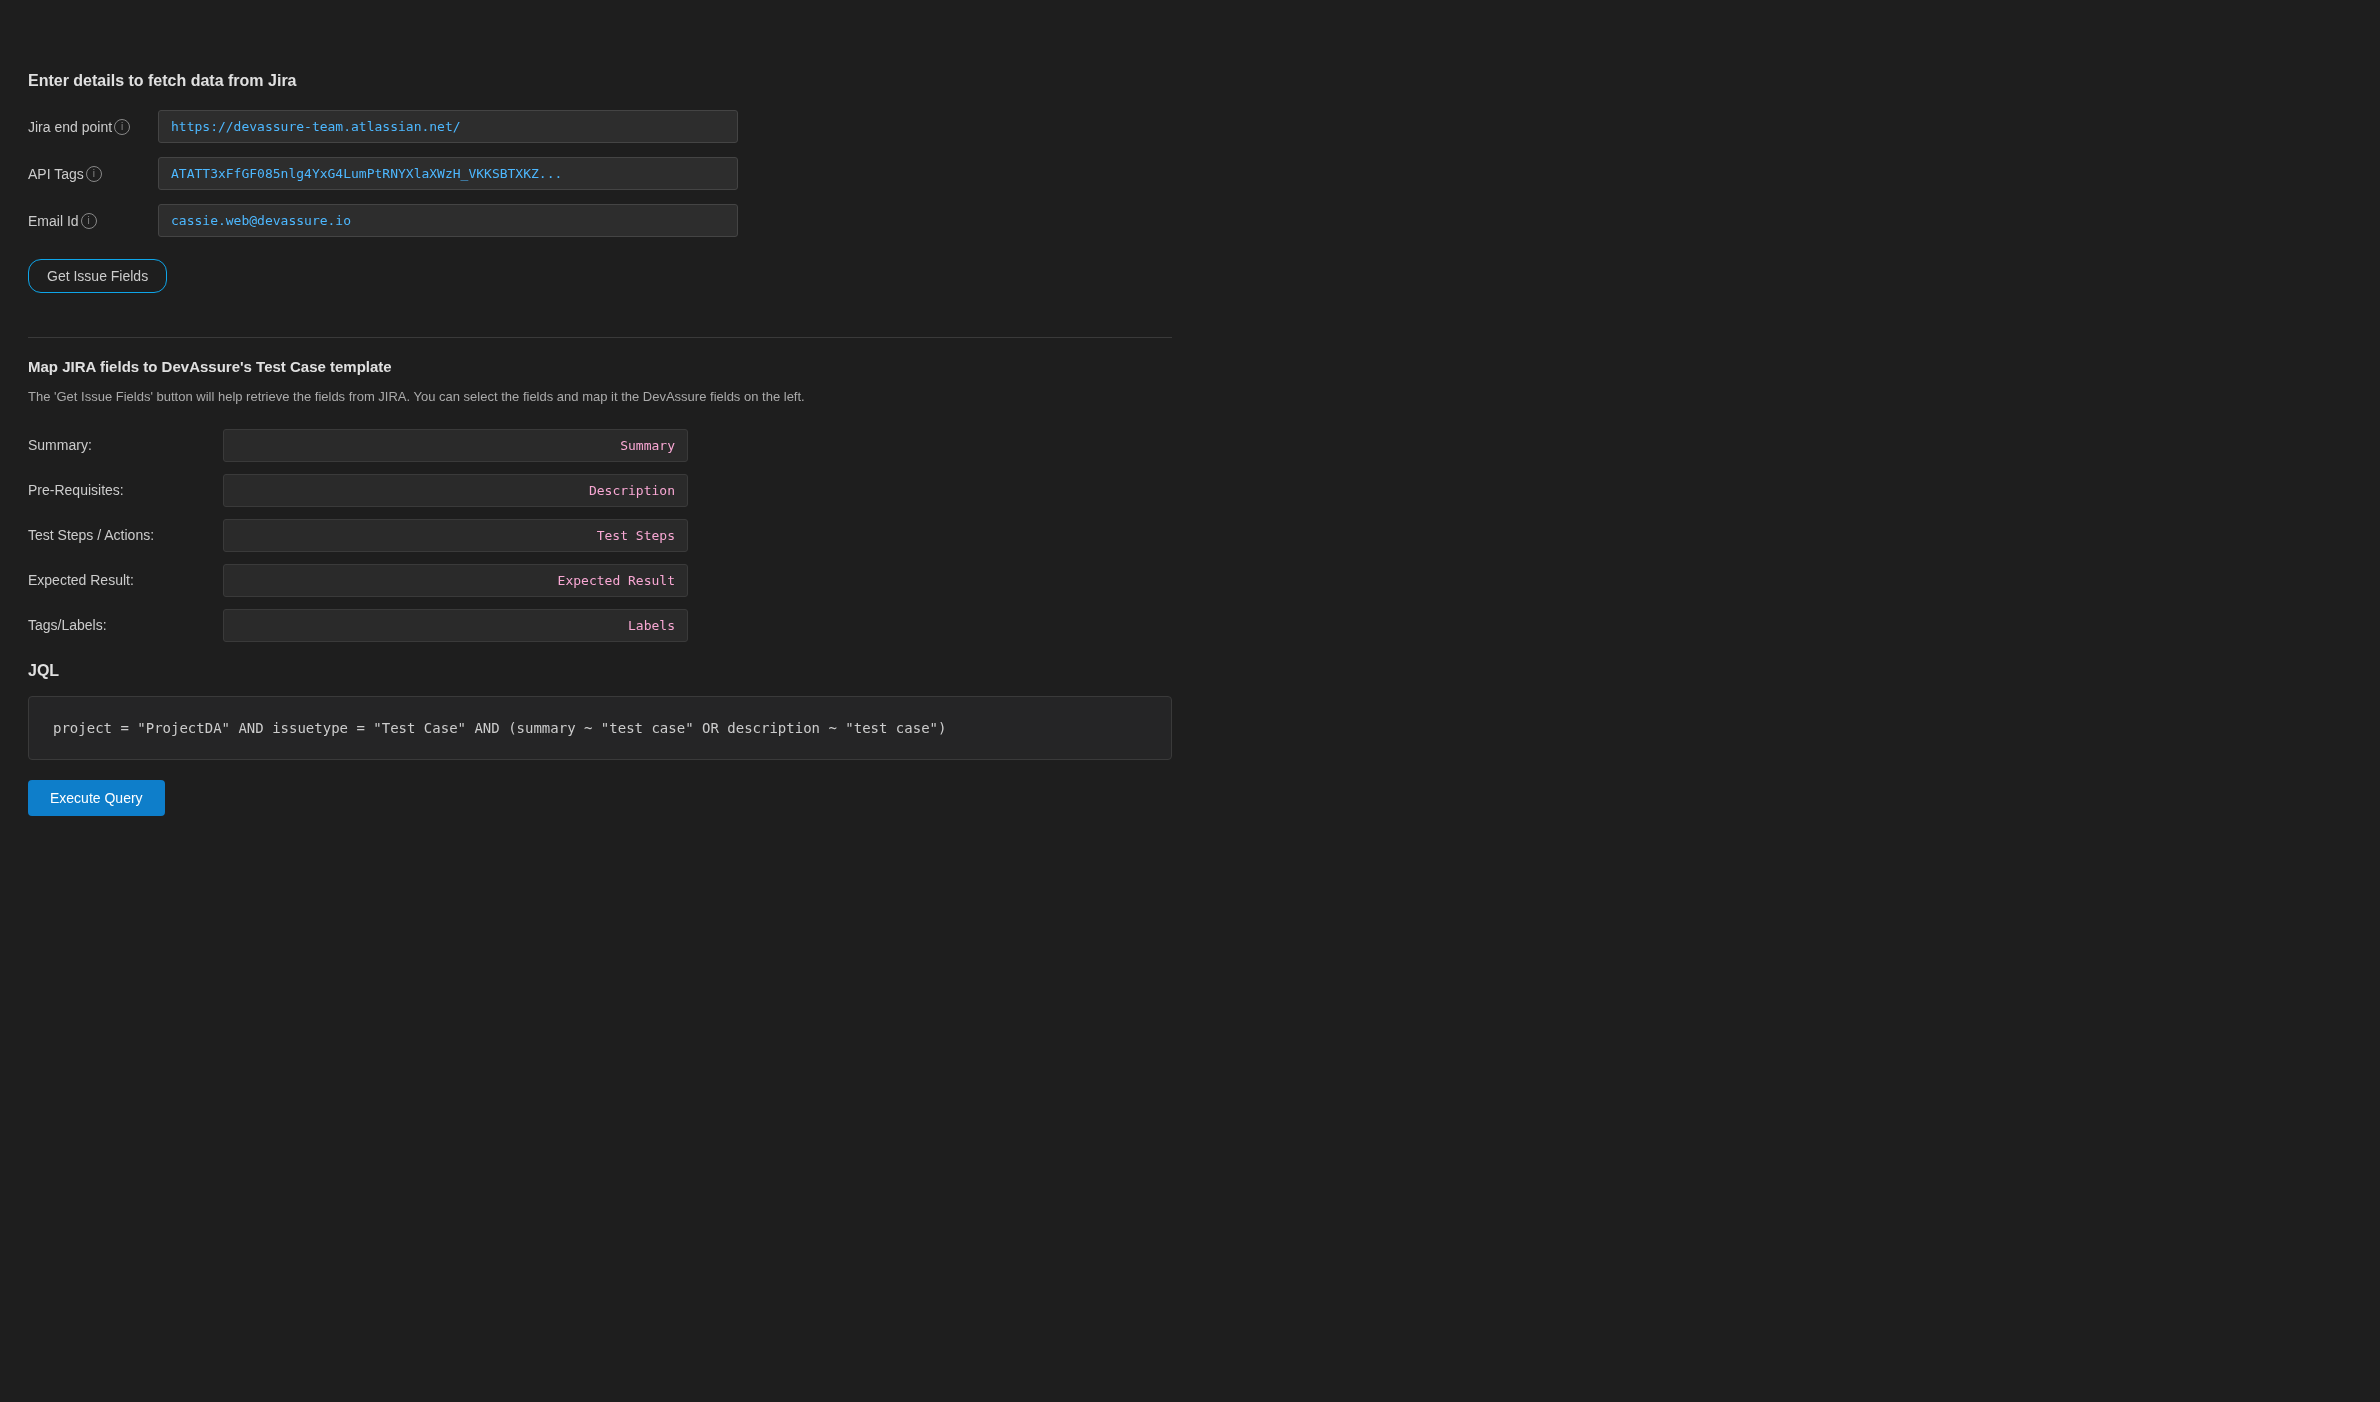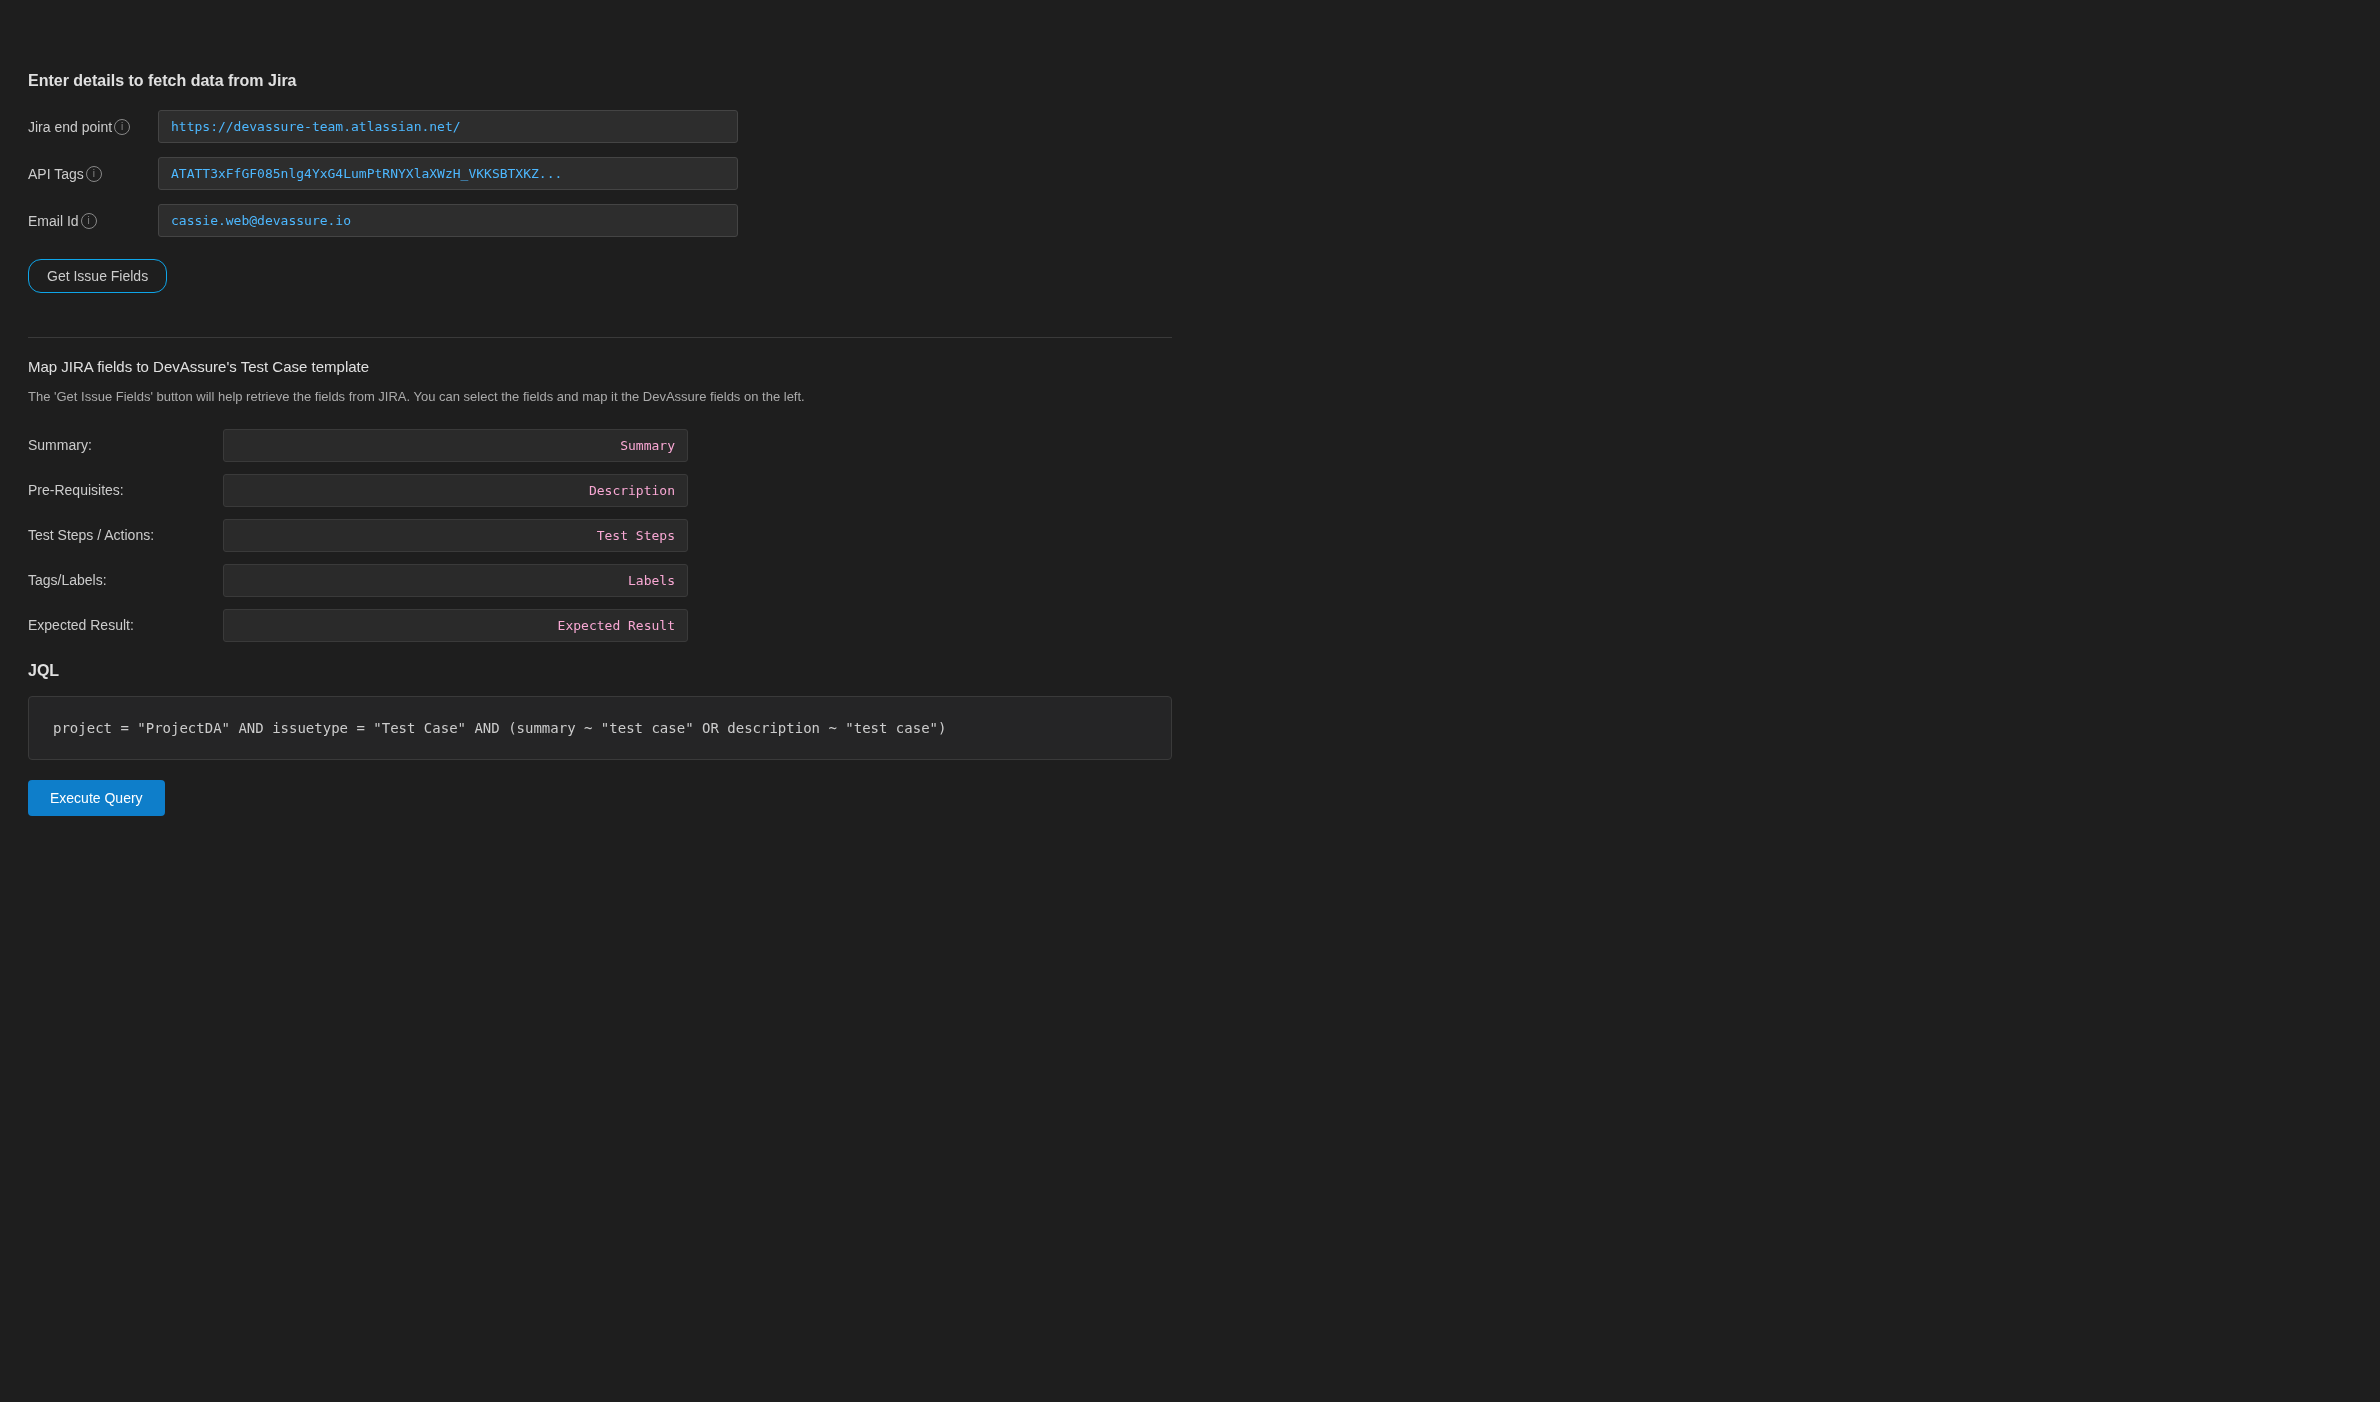--- a/index.html
+++ b/index.html
@@ -85,21 +85,21 @@
     }
 
     .divider {
       border: none;
       border-top: 1px solid #3a3a3a;
       margin: 20px 0;
     }
 
     .section-subtitle {
       font-size: 15px;
-      font-weight: 400;
+      font-weight: 700;
       color: #e0e0e0;
       margin-bottom: 12px;
     }
 
     .description-text {
       color: #aaaaaa;
       font-size: 13px;
       margin-bottom: 22px;
       line-height: 1.5;
     }
@@ -231,30 +231,30 @@
     </div>
 
     <div class="mapping-row">
       <div class="mapping-label">Test Steps / Actions:</div>
       <select class="mapping-select">
         <option>Test Steps</option>
       </select>
     </div>
 
     <div class="mapping-row">
+      <div class="mapping-label">Expected Result:</div>
+      <select class="mapping-select">
+        <option>Expected Result</option>
+      </select>
+    </div>
+
+    <div class="mapping-row">
       <div class="mapping-label">Tags/Labels:</div>
       <select class="mapping-select">
         <option>Labels</option>
-      </select>
-    </div>
-
-    <div class="mapping-row">
-      <div class="mapping-label">Expected Result:</div>
-      <select class="mapping-select">
-        <option>Expected Result</option>
       </select>
     </div>
 
   </div>
 
   
   <div class="jql-title">JQL</div>
 
   <div class="jql-box">
     <div class="jql-code">project = "ProjectDA" AND issuetype = "Test Case" AND (summary ~ "test case" OR description ~ "test case")</div>

